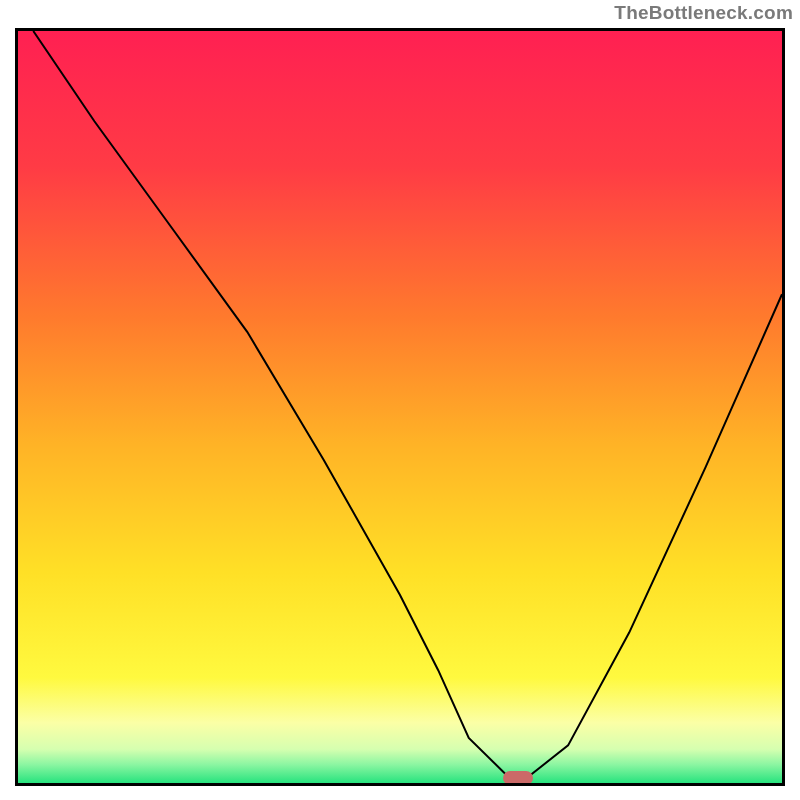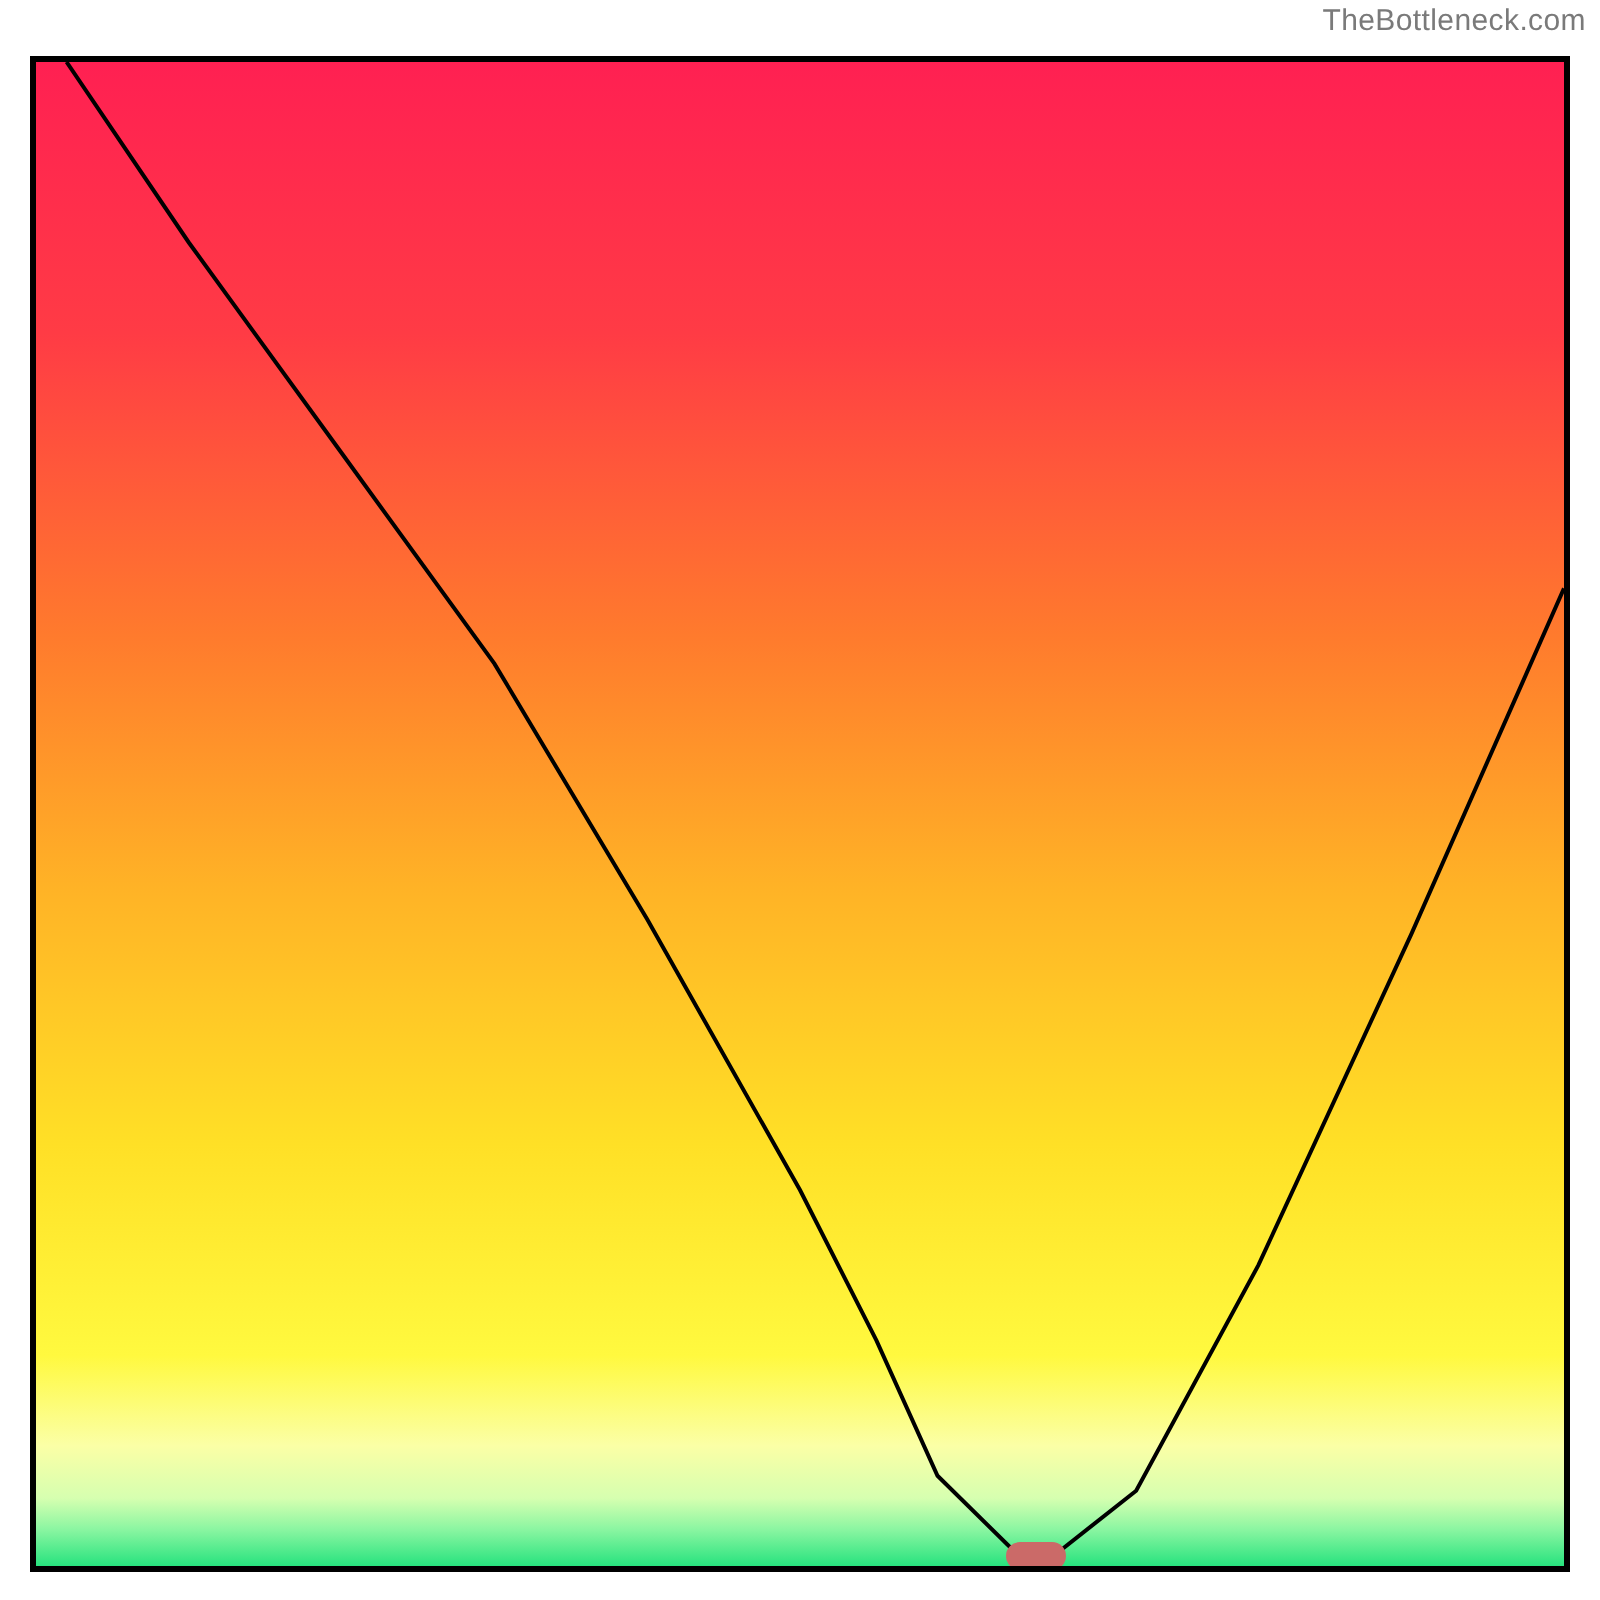--- a/index.html
+++ b/index.html
@@ -12,22 +12,22 @@
   }
   .container {
     position: relative;
     width: 800px;
     height: 800px;
   }
   .attribution {
     position: absolute;
     top: 2px;
     right: 7px;
-    font-size: 15px;
-    font-weight: normal;
+    font-size: 19px;
+    font-weight: bold;
     color: #7a7a7a;
     letter-spacing: 0.2px;
     z-index: 10;
   }
   .plot {
     position: absolute;
     left: 15px;
     top: 28px;
     width: 770px;
     height: 758px;

